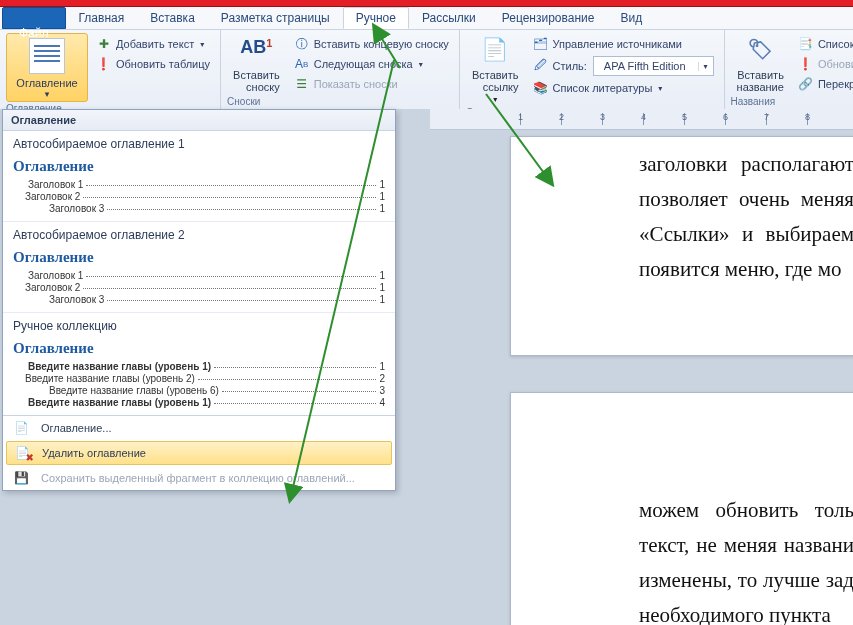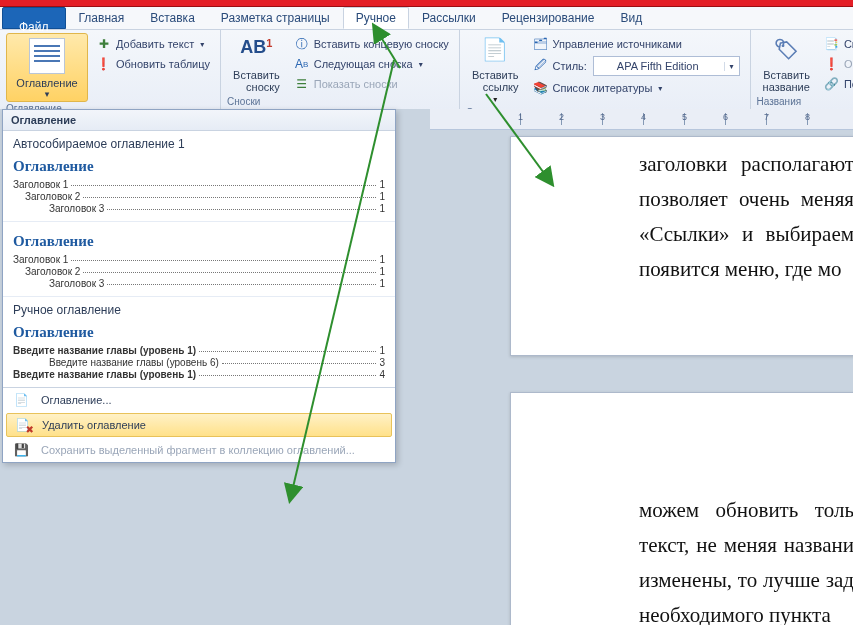--- a/index.html
+++ b/index.html
@@ -2,21 +2,21 @@
 <html><head>
 <meta charset="utf-8">
 <style>
   html,body{margin:0;padding:0;font-family:"Segoe UI",Tahoma,Arial,sans-serif;font-size:12px;color:#222;background:#fff;overflow:hidden}
   body{width:853px;height:625px;position:relative}
   
   .topbar{height:6px;background:#e41e26;border-bottom:1px solid #9b0d12}
   
   .tabs{height:22px;display:flex;align-items:stretch;background:#f6f8fb;border-bottom:1px solid #c9d3e1;padding-left:2px}
   .tab{padding:3px 12px 0 12px;color:#2a4b7a;cursor:default;border:1px solid transparent;border-bottom:none;position:relative}
-  .tab.file{background:#1c66b8;color:#fff;border:1px solid #0f4f96;border-radius:2px 2px 0 0;padding:12px 16px 0 16px}
+  .tab.file{background:#1c66b8;color:#fff;border:1px solid #0f4f96;border-radius:2px 2px 0 0;padding:18px 16px 0 16px}
   .tab.active{background:#fff;border:1px solid #c9d3e1;border-bottom:1px solid #fff;border-radius:2px 2px 0 0}
   
   .ribbon{height:80px;background:linear-gradient(#f4f7fb,#e9eef7);border-bottom:1px solid #b7c6dc;display:flex;align-items:stretch}
   .group{display:flex;flex-direction:column;border-right:1px solid #c9d3e1;padding:3px 6px 1px 6px}
   .group-body{flex:1;display:flex;align-items:flex-start;gap:4px}
   .group-label{font-size:10px;color:#5b7295;text-align:left;padding:1px 0 2px 0}
   .bigbtn{background:linear-gradient(#ffe9ab,#ffd264);border:1px solid #e0b64b;border-radius:3px;display:flex;flex-direction:column;align-items:center;justify-content:center;padding:4px 8px 2px 8px;min-width:64px}
   .bigbtn .icon{width:34px;height:34px;background:#fff;border:1px solid #b9c6d8;position:relative}
   .bigbtn .icon:before{content:"";position:absolute;left:4px;right:4px;top:6px;height:2px;background:#4a77b5;box-shadow:0 5px 0 #4a77b5,0 10px 0 #4a77b5,0 15px 0 #4a77b5}
   .bigbtn .lbl{font-size:11px;color:#2d3d58;margin-top:3px}
@@ -25,35 +25,35 @@
   .plainbig .icon{width:30px;height:30px;display:flex;justify-content:center;font-size:18px;font-weight:bold;color:#244d8b}
   .plainbig .lbl{font-size:11px;color:#2d3d58;text-align:right;line-height:12px}
   .vcol{display:flex;flex-direction:column;gap:2px;padding-top:2px}
   .smbtn{display:flex;align-items:center;gap:4px;padding:1px 4px;font-size:11px;color:#33436a;white-space:nowrap}
   .smbtn.disabled{color:#9aa6b8}
   .smbtn .ic{width:16px;height:16px;flex:0 0 16px;display:inline-flex;align-items:center;justify-content:center;font-size:12px;color:#3e7f3c}
   .smbtn .ic.blue{color:#2a66b2}
   .smbtn .ic.orange{color:#d98a1e}
   .smbtn .dd{font-size:8px;color:#33436a;margin-left:2px}
   .combo{display:flex;align-items:center;border:1px solid #aebdd6;background:#fff;height:18px;margin-left:2px}
-  .combo .val{padding:0 23px;font-size:11px}
+  .combo .val{padding:0 10px;font-size:11px}
   .combo .dd{width:14px;text-align:center;border-left:1px solid #d2dbe8;font-size:8px}
   
   .workspace{position:absolute;left:0;right:0;top:109px;bottom:0;background:#c9d4e0}
   
   .panel{position:absolute;left:2px;top:109px;width:392px;background:#fff;border:1px solid #8fa4c3;box-shadow:2px 2px 6px rgba(0,0,0,.2);z-index:5}
   .panel-hdr{background:linear-gradient(#f2f5fa,#e6ecf5);border-bottom:1px solid #c9d3e1;padding:4px 8px;font-size:11px;font-weight:bold;color:#2d3d58}
   .tpl{padding:6px 10px 6px 10px;border-bottom:1px solid #e6ecf5}
   .tpl-title{font-size:12px;color:#2d3d58;margin-bottom:6px}
   .tpl-head{font-family:Cambria,Georgia,serif;color:#1f5aa0;font-size:15px;font-weight:bold;margin:4px 0 4px 0}
   .toc-line{display:flex;align-items:baseline;font-size:10px;color:#333;margin:1px 0}
   .toc-line .t{white-space:nowrap}
   .toc-line .dots{flex:1;border-bottom:1px dotted #777;margin:0 3px;position:relative;top:-2px}
   .toc-line .p{white-space:nowrap}
-  .ind1{margin-left:0}
+  .ind1{margin-left:15px}
   .ind2{margin-left:12px}
   .ind3{margin-left:36px}
   .bold .t{font-weight:bold}
   .panel-sep{height:1px;background:#c9d3e1}
   .menuitem{display:flex;align-items:center;gap:10px;padding:4px 10px;font-size:11px;color:#2d3d58}
   .menuitem .mic{width:18px;height:16px;display:flex;align-items:center;justify-content:center;font-size:12px;position:relative}
   .menuitem.hl{background:linear-gradient(#fff1c6,#ffe18a);border:1px solid #e8c25a;border-radius:2px;margin:1px 3px;padding:3px 7px}
   .menuitem.dis{color:#9aa6b8}
   
   .ruler{position:absolute;left:430px;right:0;top:109px;height:20px;background:#eaeef6;border-bottom:1px solid #b7c6dc;overflow:hidden}
@@ -236,20 +236,21 @@
         </div>
         <div class="toc-line ind3">
           <span class="t">Заголовок 3</span>
           <span class="dots"></span>
           <span class="p">1</span>
         </div>
       </div>
   </div>
 
   <div class="tpl">
+    <div class="tpl-title">Автособираемое оглавление 2</div>
     <div class="tpl-head">Оглавление</div>
     <div id="tpl-auto2">
         <div class="toc-line ind1">
           <span class="t">Заголовок 1</span>
           <span class="dots"></span>
           <span class="p">1</span>
         </div>
         <div class="toc-line ind2">
           <span class="t">Заголовок 2</span>
           <span class="dots"></span>
@@ -257,27 +258,32 @@
         </div>
         <div class="toc-line ind3">
           <span class="t">Заголовок 3</span>
           <span class="dots"></span>
           <span class="p">1</span>
         </div>
       </div>
   </div>
 
   <div class="tpl" style="border-bottom:none">
-    <div class="tpl-title">Ручное оглавление</div>
+    <div class="tpl-title">Ручное коллекцию</div>
     <div class="tpl-head">Оглавление</div>
     <div id="tpl-manual">
         <div class="toc-line ind1 bold">
           <span class="t">Введите название главы (уровень 1)</span>
           <span class="dots"></span>
           <span class="p">1</span>
+        </div>
+        <div class="toc-line ind2">
+          <span class="t">Введите название главы (уровень 2)</span>
+          <span class="dots"></span>
+          <span class="p">2</span>
         </div>
         <div class="toc-line ind3">
           <span class="t">Введите название главы (уровень 6)</span>
           <span class="dots"></span>
           <span class="p">3</span>
         </div>
         <div class="toc-line ind1 bold">
           <span class="t">Введите название главы (уровень 1)</span>
           <span class="dots"></span>
           <span class="p">4</span>

